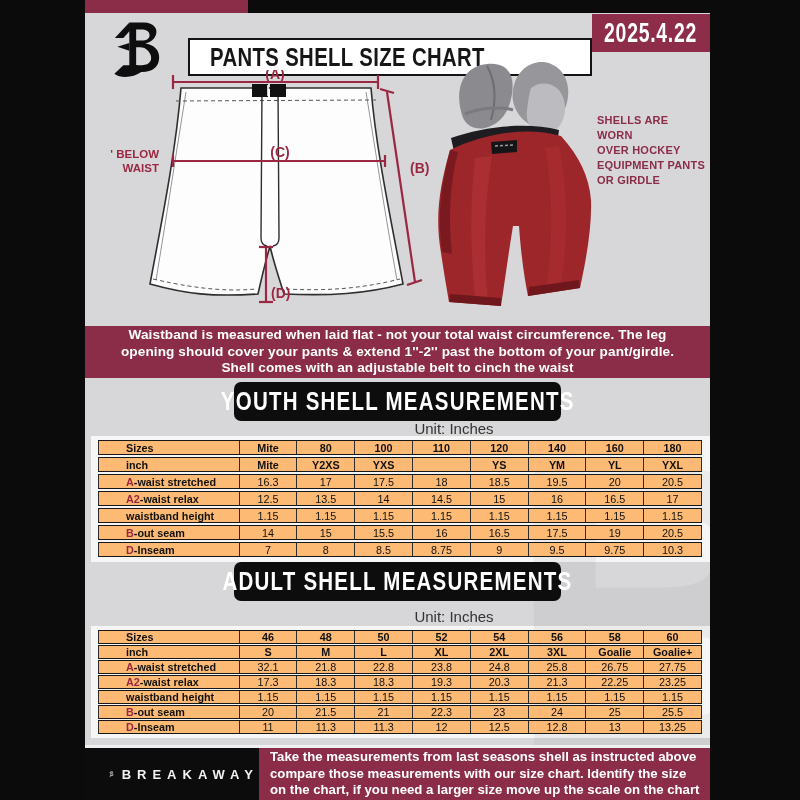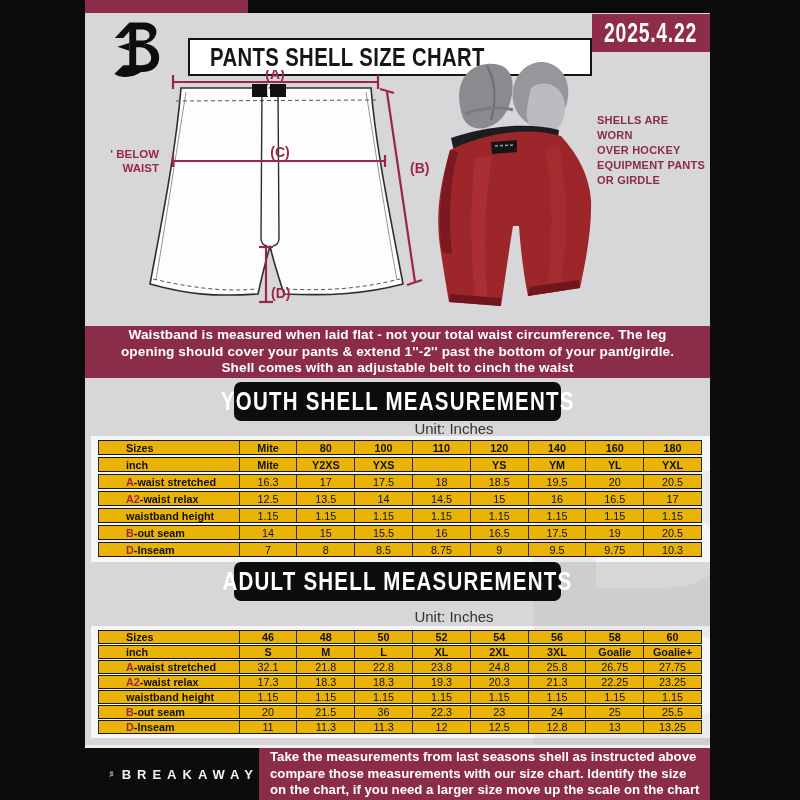--- a/index.html
+++ b/index.html
@@ -41,22 +41,22 @@
                  transform:scaleX(.82);transform-origin:center;}
   .unit{position:absolute;left:0;width:738px;text-align:center;font-size:15px;color:#333;}
 
   
   .panel{position:absolute;left:6px;width:619px;background:#f6f6f7;}
   .watermark{position:absolute;left:420px;top:400px;font-size:430px;font-weight:bold;
              color:rgba(60,60,70,.06);line-height:1;}
 
   
   .table{position:absolute;left:13px;width:604px;}
-  .trow{display:flex;background:#eab308;border-top:1.8px solid #171717;border-bottom:1.8px solid #171717;
-        border-left:1.4px solid #2b2b2b;border-right:1.4px solid #2b2b2b;}
+  .trow{display:flex;background:#fdba74;border-top:1.8px solid #171717;border-bottom:1.8px solid #171717;
+        border-left:1.4px solid #2b2b2b;border-right:1.4px solid #2b2b2b;justify-content:flex-end;}
   .table.youth .trow{height:15.2px;margin-bottom:1.8px;}
   .table.adult .trow{height:13.6px;margin-bottom:1.4px;}
   .cell{display:flex;align-items:center;justify-content:center;font-size:10.8px;color:#111;}
   .cell.lab{width:140px;justify-content:flex-start;padding-left:27px;font-weight:bold;}
   .cell.val{width:58px;border-left:1.4px solid #2b2b2b;font-weight:normal;}
   .trow.hdr .cell.val{font-weight:bold;}
   .pfx{color:#9c2742;font-weight:bold;}
 
   
   .divider{position:absolute;left:0;top:745px;width:625px;height:3px;background:#eeeff0;}
@@ -373,21 +373,21 @@
           <div class="cell val">1.15</div>
           <div class="cell val">1.15</div>
         </div>
         <div class="trow">
           <div class="cell lab">
             <span class="pfx">B</span>
             <span>-out seam</span>
           </div>
           <div class="cell val">20</div>
           <div class="cell val">21.5</div>
-          <div class="cell val">36</div>
+          <div class="cell val">21</div>
           <div class="cell val">22.3</div>
           <div class="cell val">23</div>
           <div class="cell val">24</div>
           <div class="cell val">25</div>
           <div class="cell val">25.5</div>
         </div>
         <div class="trow">
           <div class="cell lab">
             <span class="pfx">D</span>
             <span>-Inseam</span>

